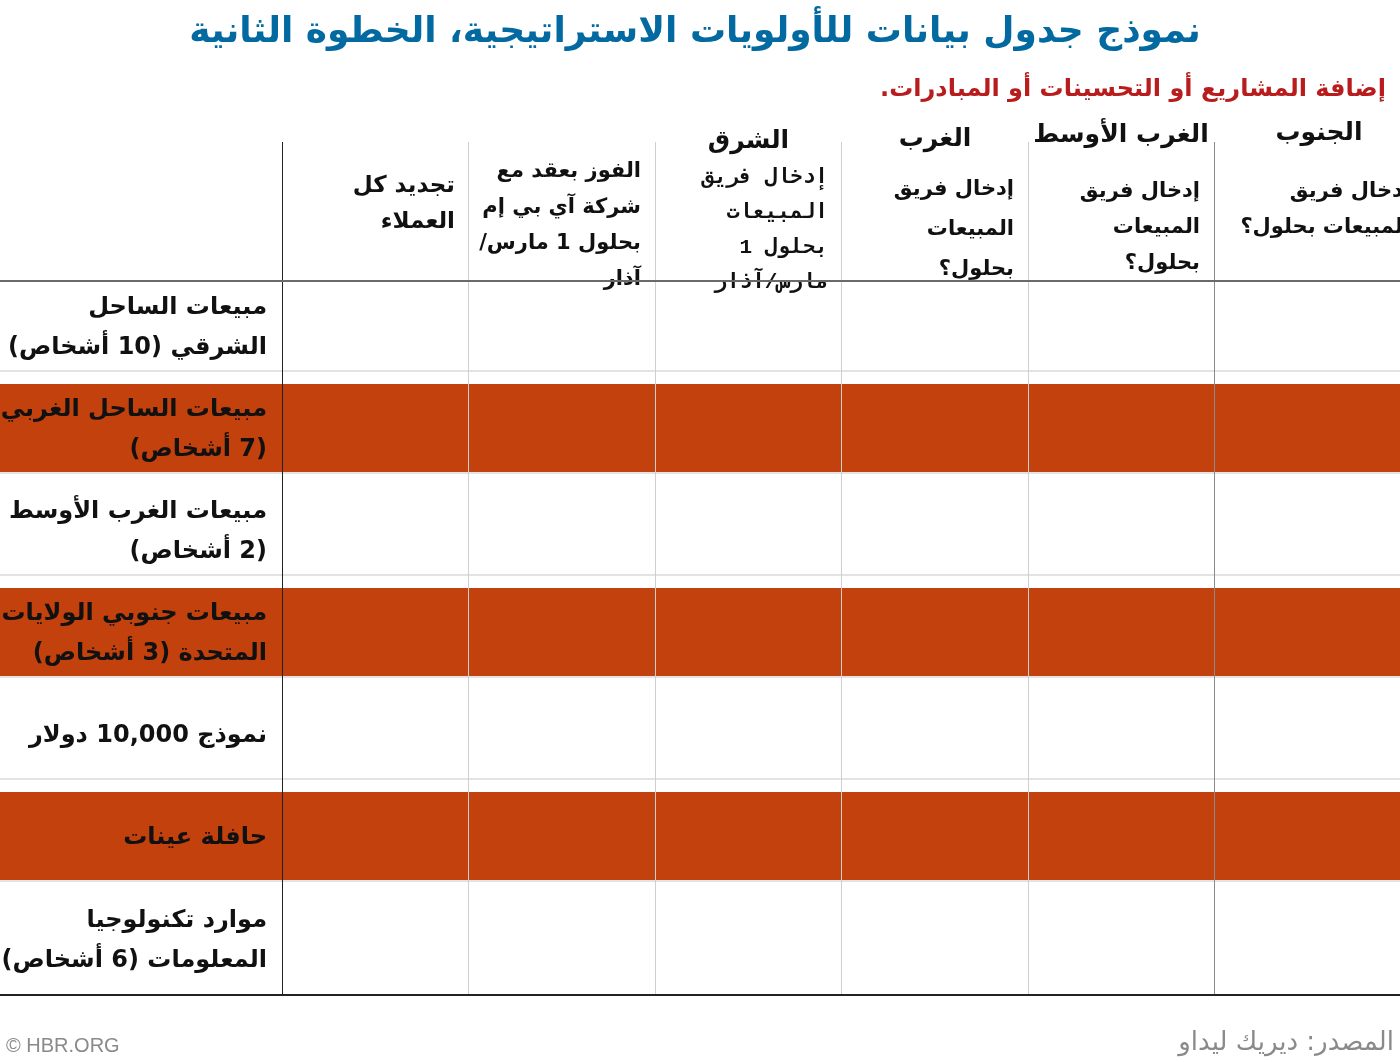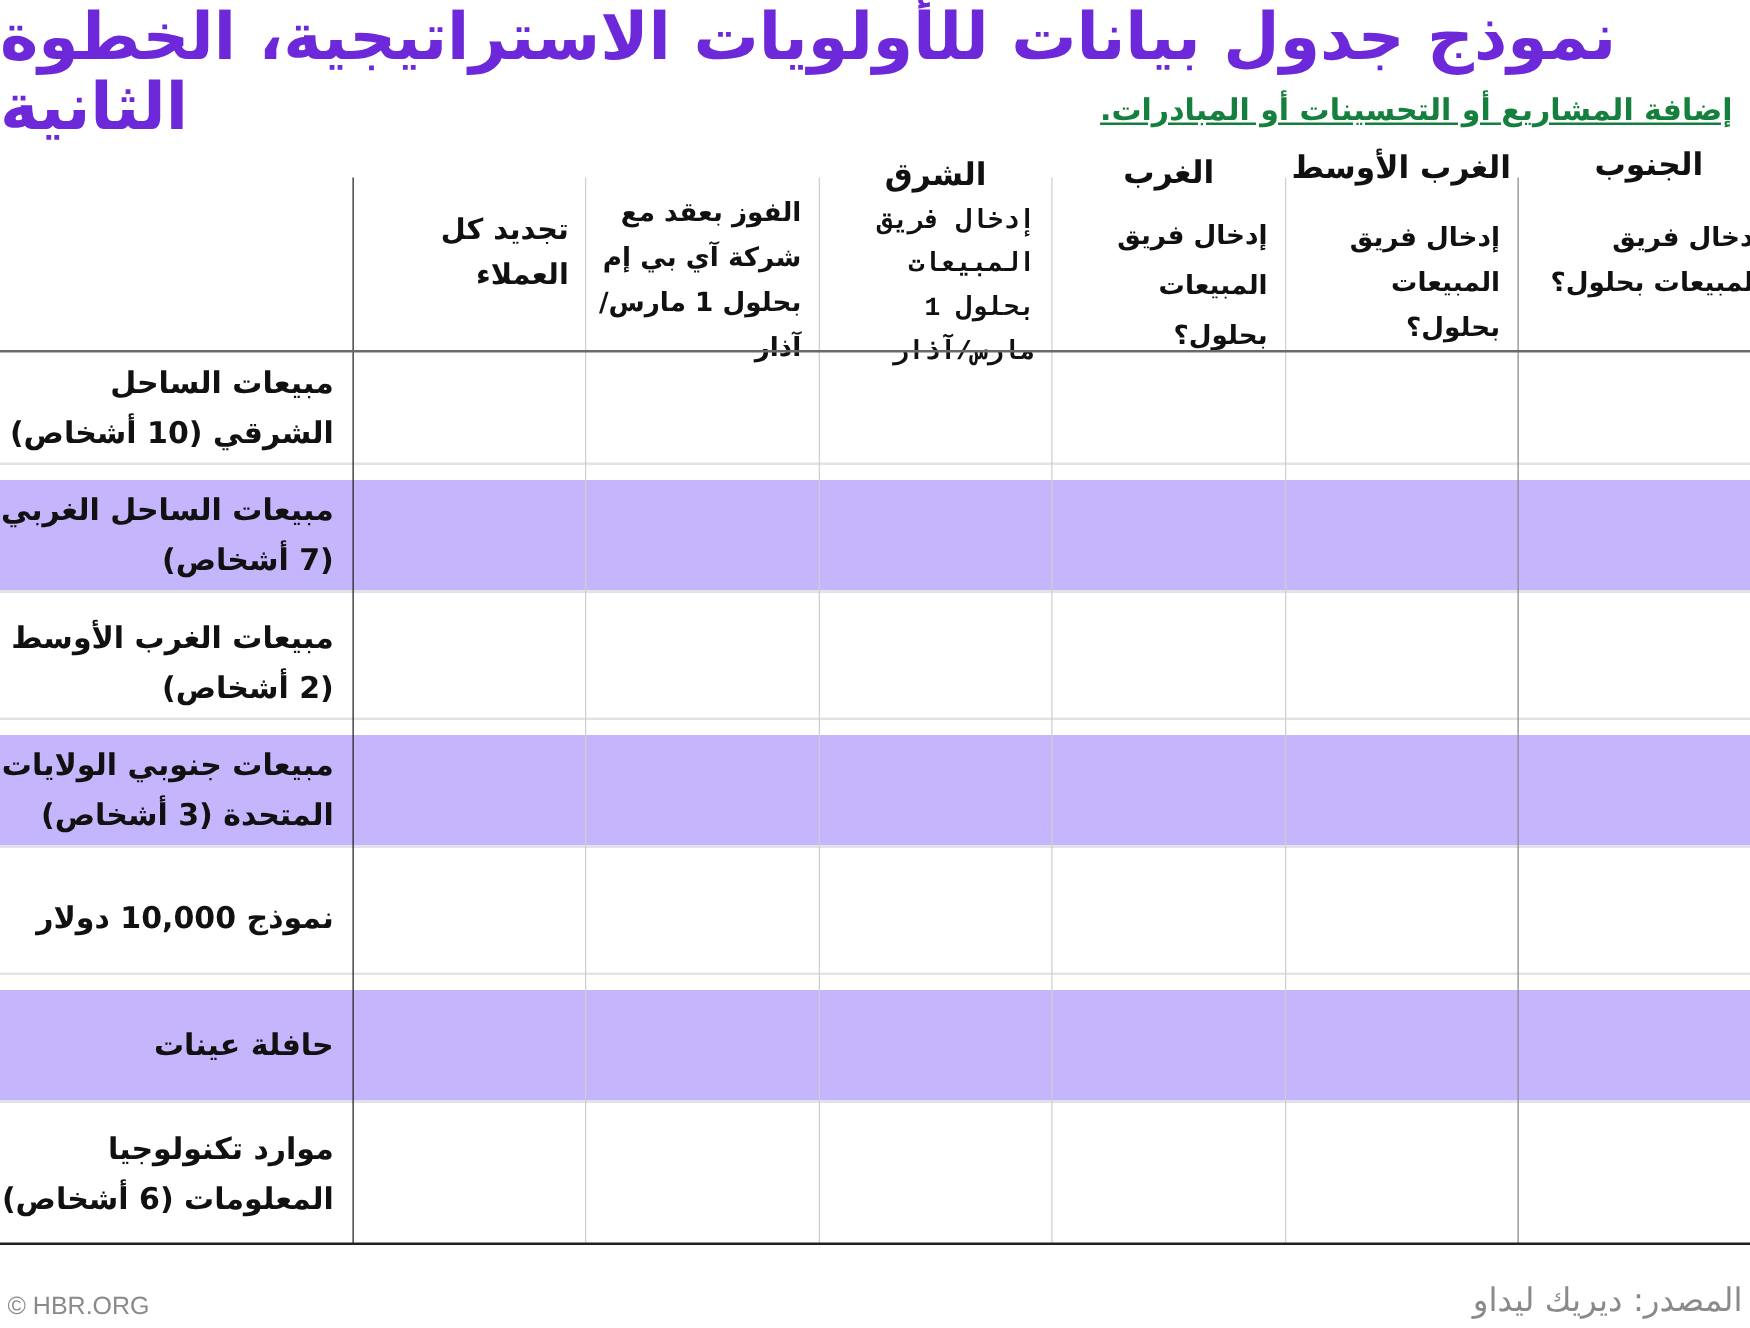--- a/index.html
+++ b/index.html
@@ -2,26 +2,26 @@
 <html lang="ar" dir="rtl"><head>
 <meta charset="utf-8">
 <style>
   html, body { margin: 0; padding: 0; background: #ffffff; }
   body {
     width: 1400px; height: 1062px; position: relative; overflow: hidden;
     font-family: "DejaVu Sans", "Liberation Sans", sans-serif; color: #111;
   }
   .title {
     position: absolute; right: 10px; top: 2px; left: 0;
-    font-size: 52px; font-weight: bold; line-height: 56px; text-align: left;
-    letter-spacing: -1px; color: #6d28d9;
+    font-size: 36px; font-weight: bold; line-height: 56px; text-align: center;
+    letter-spacing: -1px; color: #0369a1;
   }
   .subtitle {
     position: absolute; right: 14px; top: 70px; left: 0;
-    font-size: 24px; font-weight: bold; line-height: 36px; text-align: right; color: #15803d; text-decoration: underline;
+    font-size: 24px; font-weight: bold; line-height: 36px; text-align: right; color: #b91c1c;
   }
   .grid {
     position: absolute; left: 0; top: 110px; width: 1400px; height: 886px;
   }
   
   .hcell {
     position: absolute; top: 0; height: 170px; box-sizing: border-box; text-align: right;
   }
   .hcell .region {
     font-size: 25px; font-weight: bold; line-height: 36px; text-align: center; color: #111;
@@ -29,21 +29,21 @@
   .hcell .q {
     font-size: 21px; font-weight: bold; line-height: 36px; color: #111; padding: 0 14px 0 10px;
   }
   .vline { position: absolute; top: 32px; bottom: 0; width: 1px; background: #cfcfcf; }
   .vline.dark { background: #222; top: 32px; width: 1px; }
   .hline-head { position: absolute; left: 0; right: 0; top: 170px; height: 2px; background: #6a6a6a; }
   .row {
     position: absolute; left: 0; right: 0; height: 90px; box-sizing: border-box;
     border-bottom: 2px solid #e3e3e3;
   }
-  .row.alt { background: #c4b5fd; text-decoration: underline; }
+  .row.alt { background: #c2410c; text-decoration: underline; }
   .row .label {
     position: absolute; left: 0; width: 283px; top: 0; bottom: 0;
     display: flex; align-items: center; justify-content: flex-start;
     font-size: 24px; font-weight: bold; line-height: 40px; color: #111;
     padding-right: 16px; box-sizing: border-box; text-align: right;
   }
   .bottom-line { position: absolute; left: 0; right: 0; top: 884px; height: 2px; background: #222; }
   .footer-left {
     position: absolute; left: 6px; top: 1034px; font-family: "Liberation Sans", sans-serif;
     font-size: 20px; color: #8a8a8a; direction: ltr;

